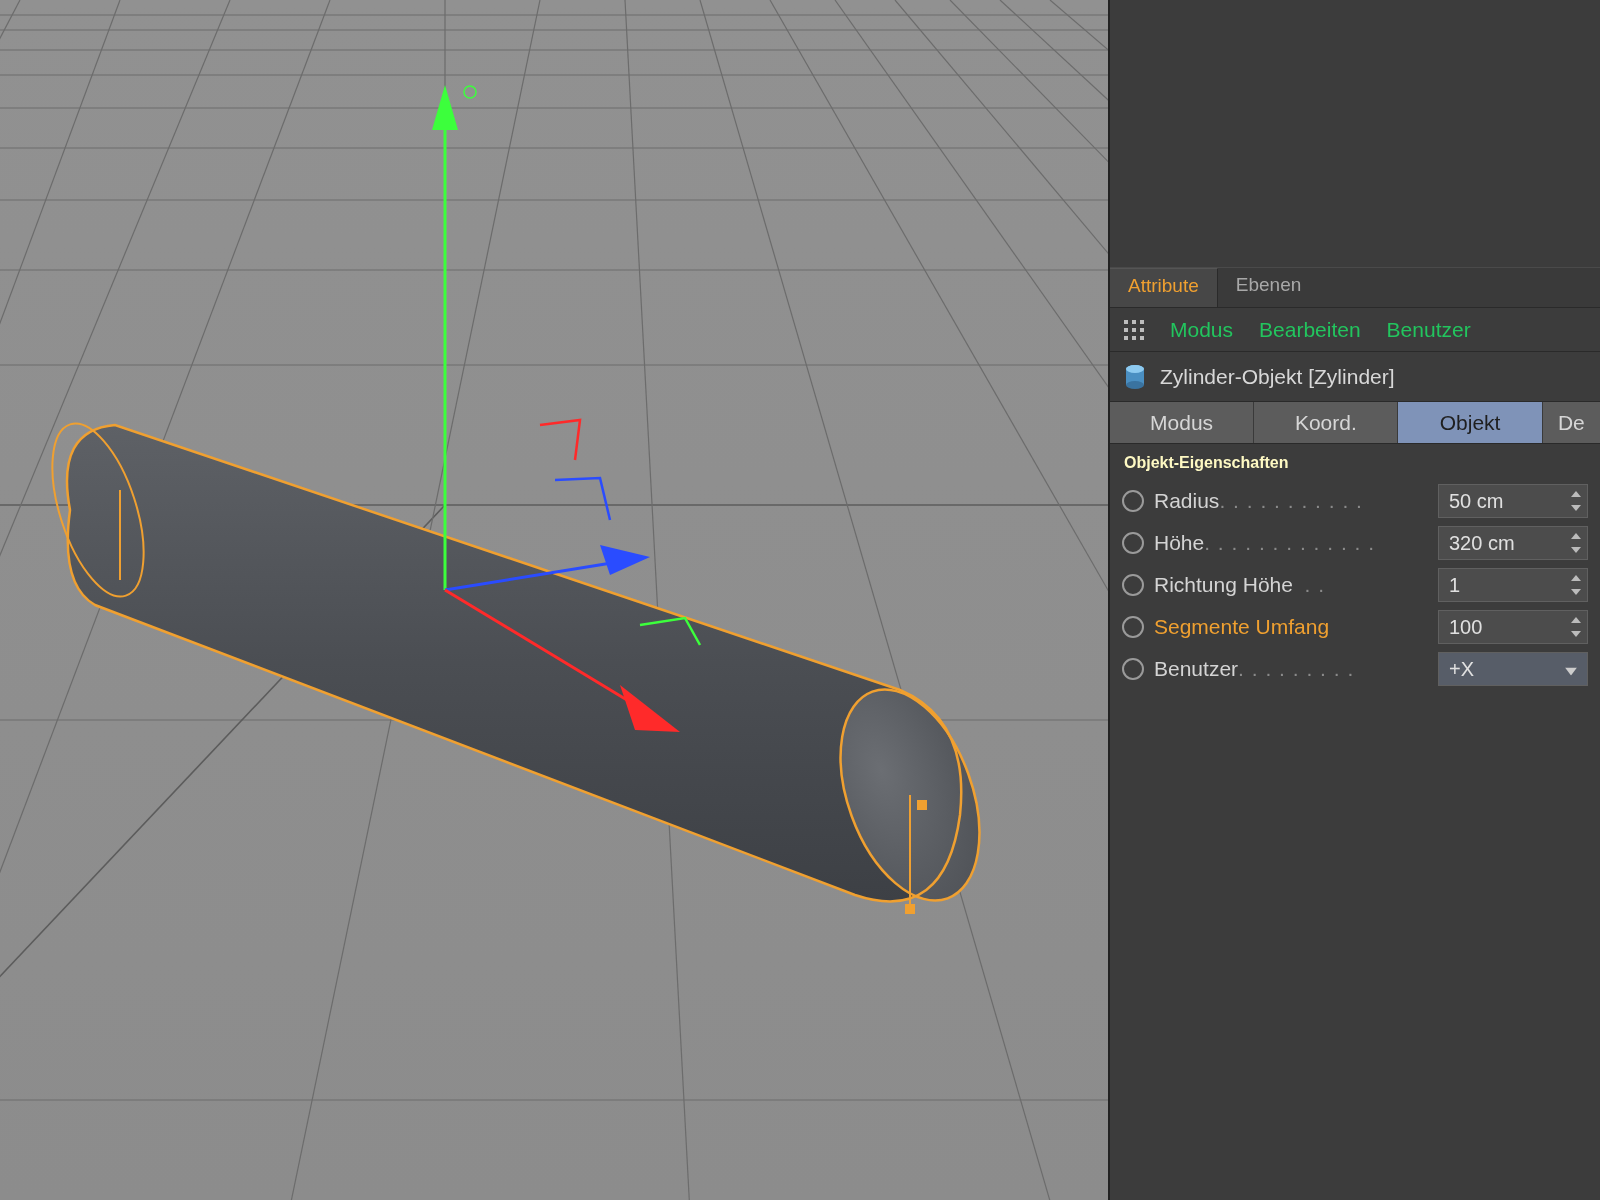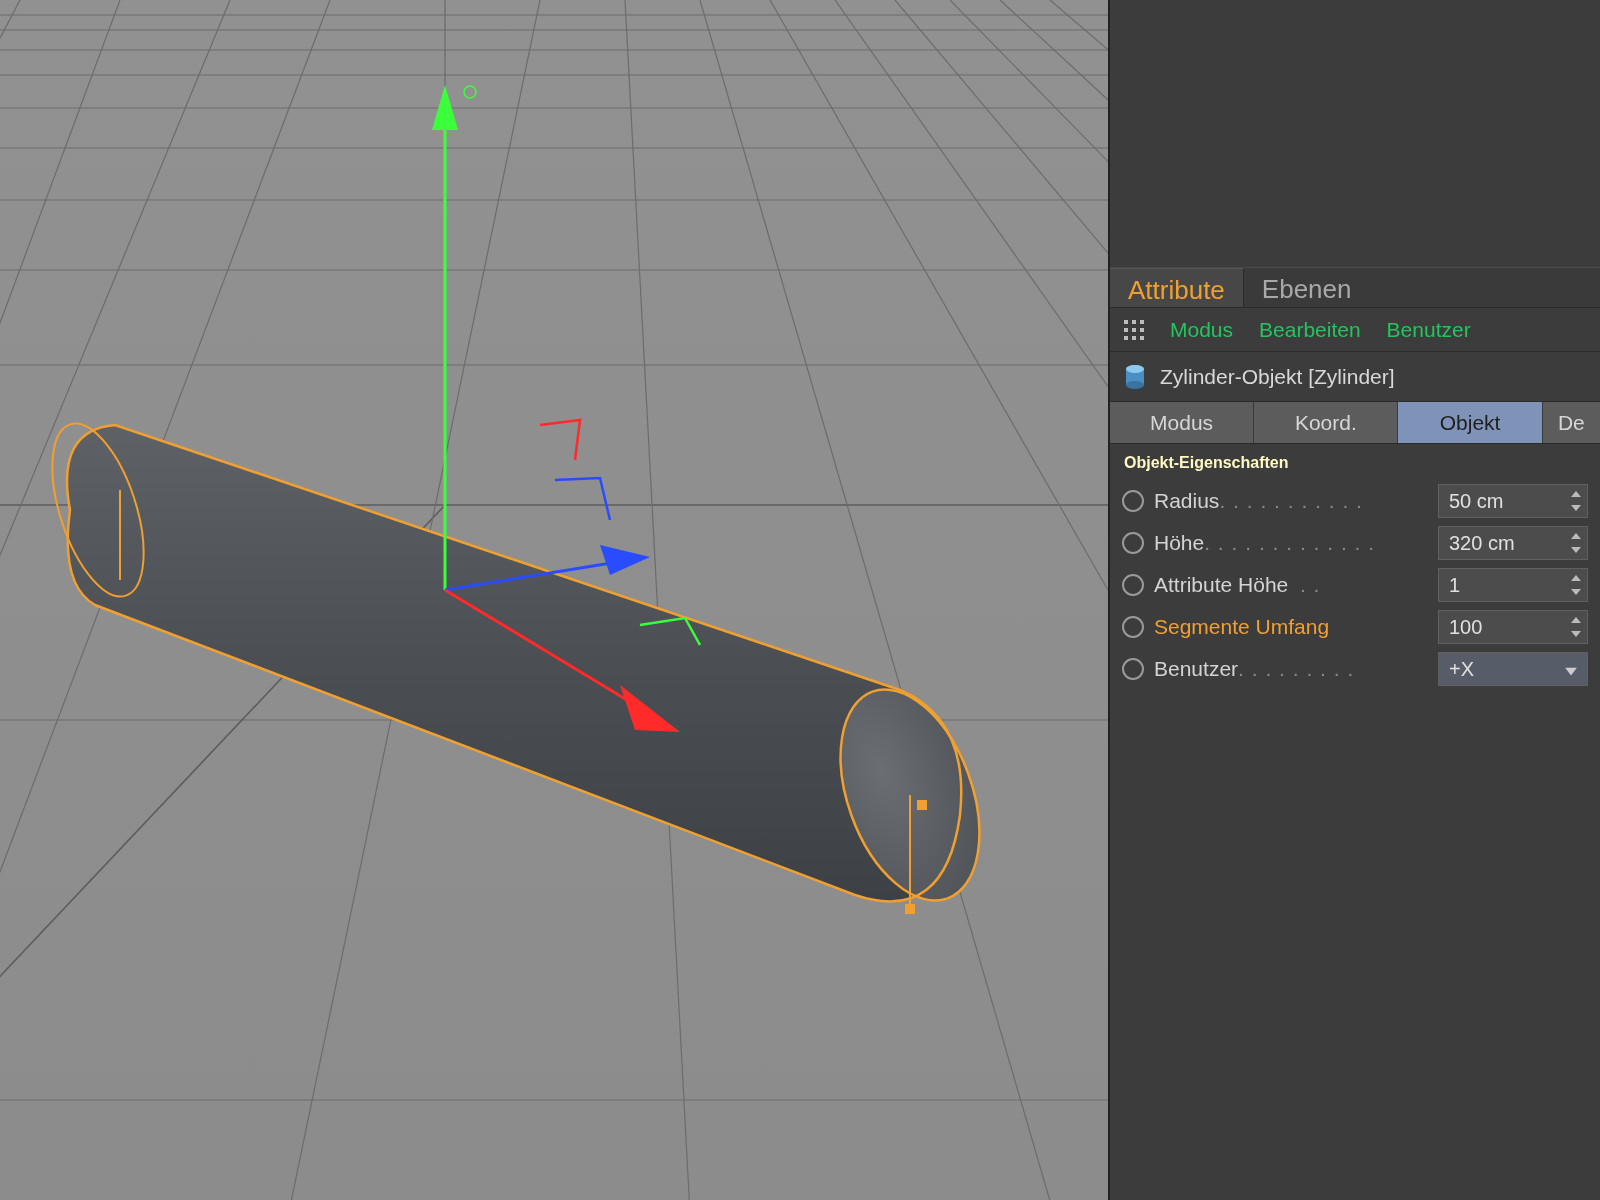--- a/index.html
+++ b/index.html
@@ -3,21 +3,21 @@
 <meta charset="utf-8">
 <style>
   * { box-sizing: border-box; margin: 0; padding: 0; }
   html, body { width: 1600px; height: 1200px; overflow: hidden; font-family: -apple-system, "Segoe UI", Arial, sans-serif; }
   body { display: flex; background: #3a3a3a; }
   .viewport { flex: 1; position: relative; background: linear-gradient(180deg,#919191 0%, #8c8c8c 100%); overflow: hidden; }
   .viewport svg { position:absolute; inset:0; }
   .sidepanel { width: 492px; background:#3c3c3c; border-left: 2px solid #222; display:flex; flex-direction:column; color:#c8c8c8; font-size:21px; }
   .preview-area { height: 268px; background:#3c3c3c; border-bottom:1px solid #4a4a4a; }
   .tabs-row { display:flex; height:40px; border-bottom:1px solid #2a2a2a; background:#3a3a3a; }
-  .tab { padding: 6px 18px; color:#a8a8a8; cursor:pointer; font-size:26px; }
+  .tab { padding: 6px 18px; color:#a8a8a8; cursor:pointer; font-size:19px; }
   .tab.active { color:#f0a030; background:#474747; border-top:1px solid #555; border-right:1px solid #2a2a2a;}
   .toolbar-row { display:flex; align-items:center; height:44px; gap:26px; padding:0 14px; border-bottom:1px solid #2a2a2a; }
   .tb-item { color:#22c55e; font-size:21px; cursor:pointer; }
   .grid-icon svg { display:block; }
   .object-row { display:flex; align-items:center; height:50px; gap:14px; padding:0 14px; border-bottom:1px solid #2a2a2a; }
   .cyl-icon { width:22px; height:26px; }
   .obj-name { color:#d8d8d8; font-size:21px; }
   .subtabs-row { display:flex; height:42px; border-bottom:1px solid #2a2a2a; }
   .subtab { flex:1; display:flex; align-items:center; justify-content:center; font-size:21px; color:#d6d6d6; background:#5c5c5c; border-right:1px solid #3a3a3a; cursor:pointer; }
   .subtab:last-child { border-right:none; }
@@ -191,21 +191,21 @@
             <svg width="10" height="6">
               <polygon points="0,0 10,0 5,6" fill="#bbb"></polygon>
             </svg>
           </div>
         </div>
     </div>
   </div>
 
   <div class="prop">
     <span class="radio"></span>
-    <span class="label"><span>Attribute Höhe</span>&nbsp;&nbsp;<span class="dots">. .</span></span>
+    <span class="label"><span>Richtung Höhe</span>&nbsp;&nbsp;<span class="dots">. .</span></span>
     <div class="field">
         <span>1</span>
       <div class="spinner">
           <div class="sp">
             <svg width="10" height="6">
               <polygon points="5,0 10,6 0,6" fill="#bbb"></polygon>
             </svg>
           </div>
           <div class="sp">
             <svg width="10" height="6">

